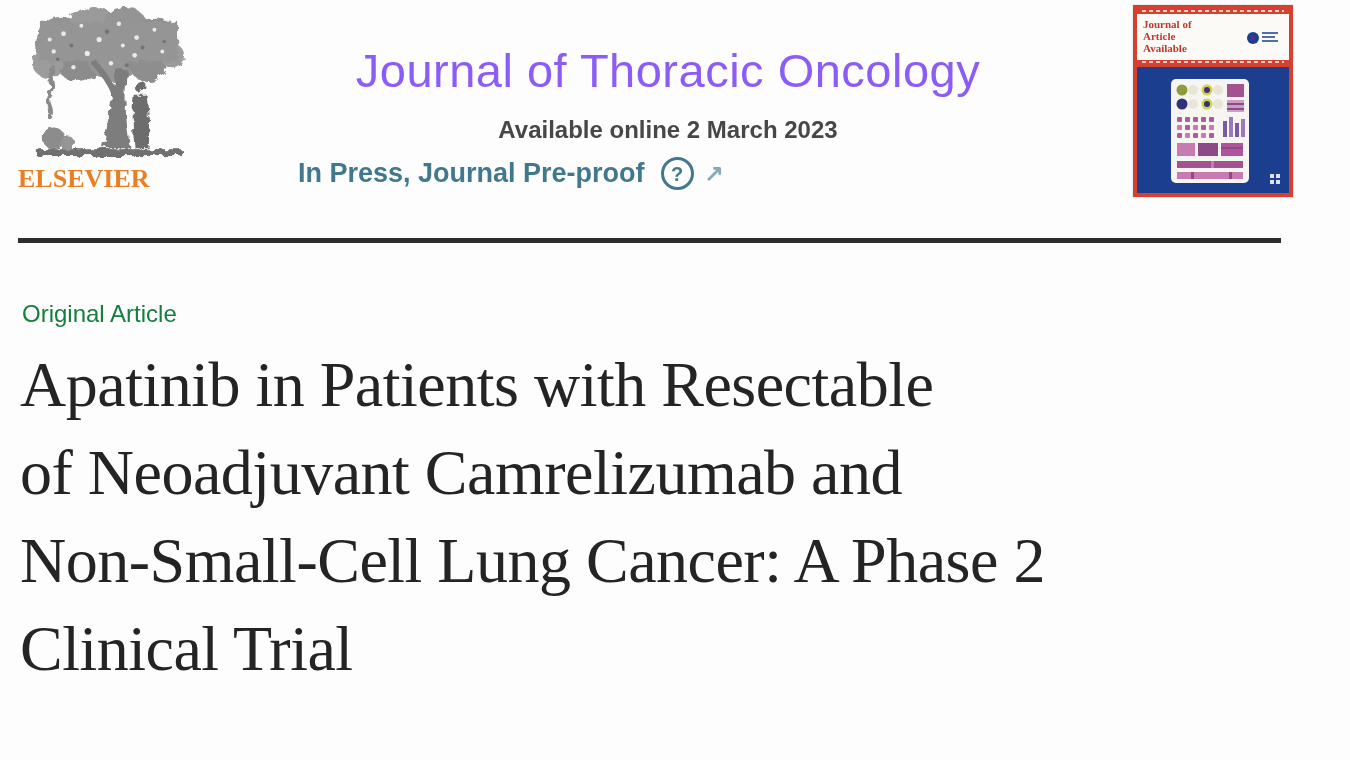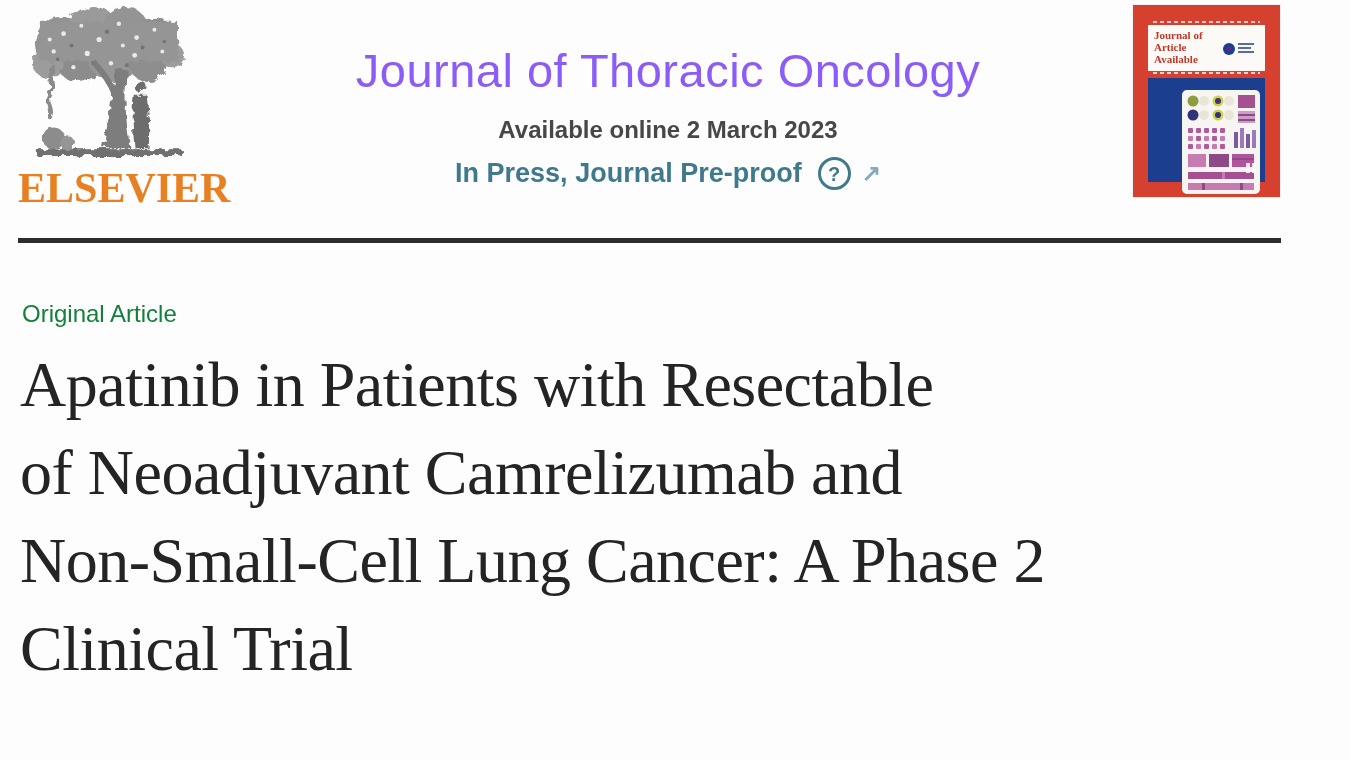--- a/index.html
+++ b/index.html
@@ -3,37 +3,37 @@
 <meta charset="utf-8">
 <style>
   html,body{margin:0;padding:0;background:#fdfdfd;}
   .page{position:relative;width:1350px;height:760px;background:#fdfdfd;overflow:hidden;
         font-family:"Liberation Sans",sans-serif;}
 
   
   .publisher{position:absolute;left:18px;top:2px;width:184px;height:204px;display:block;text-decoration:none;cursor:pointer;}
   .tree{position:absolute;left:4px;top:2px;width:172px;height:158px;}
   .wordmark{position:absolute;left:0;top:162px;width:184px;text-align:left;
-            font-family:"Liberation Serif",serif;font-size:42px;font-weight:700;
+            font-family:"Liberation Serif",serif;font-size:26px;font-weight:700;
             color:#e87f22;letter-spacing:0px;}
 
   
   .head-center{position:absolute;left:298px;top:42px;width:740px;text-align:center;}
   .journal-title{font-size:47px;font-weight:400;letter-spacing:.5px;color:#8b5cf6;line-height:58px;}
   .avail{margin-top:16px;font-size:24px;font-weight:700;color:#474747;text-align:center;}
-  .press-row{margin-top:13px;display:flex;align-items:center;justify-content:center;gap:16px;}
+  .press-row{margin-top:13px;display:flex;align-items:center;justify-content:flex-start;gap:16px;}
   .inpress,.whats{font-size:27px;font-weight:700;color:#41798c;cursor:pointer;}
   .qicon{width:33px;height:33px;box-sizing:border-box;border:3px solid #41798c;border-radius:50%;
          display:flex;align-items:center;justify-content:center;cursor:pointer;}
   .qicon span{font-size:20px;font-weight:700;color:#41798c;line-height:1;}
   .arrow{font-size:23px;color:#85abb9;margin-left:-5px;font-weight:700;}
 
   
-  .cover{position:absolute;left:1133px;top:5px;width:147px;height:192px;background:#d6402e;
-         box-sizing:border-box;padding:15px;display:flex;flex-direction:column;cursor:pointer;
+  .cover{position:absolute;left:1133px;top:5px;width:160px;height:192px;background:#d6402e;
+         box-sizing:border-box;padding:4px;display:flex;flex-direction:column;cursor:pointer;
          box-shadow:0 0 0 1px rgba(0,0,0,.06);}
   .cover-band-top{height:5px;background:#d6402e;position:relative;}
   .cover-band-top::after,.cover-band-mid::after{content:"";position:absolute;left:5px;right:5px;top:1px;height:2px;
          background:repeating-linear-gradient(90deg,rgba(255,255,255,.75) 0 4px,transparent 4px 7px);}
   .cover-white{height:46px;background:#fbfaf6;position:relative;}
   .cover-title{position:absolute;left:6px;top:4px;font-family:"Liberation Serif",serif;
                font-weight:700;font-size:11px;line-height:12px;color:#c4372b;}
   .cover-emblem{position:absolute;right:4px;top:14px;width:40px;height:20px;}
   .cover-band-mid{height:7px;background:#d6402e;position:relative;}
   .cover-blue{flex:1;background:#1c3e8e;position:relative;}

